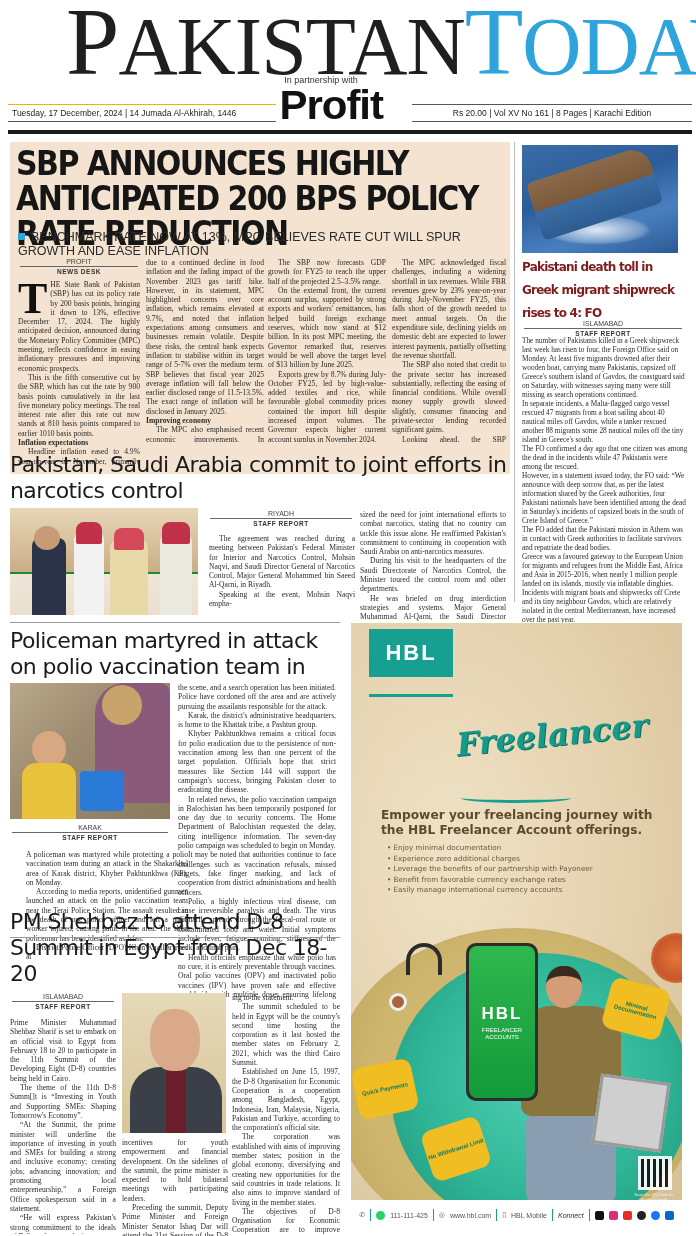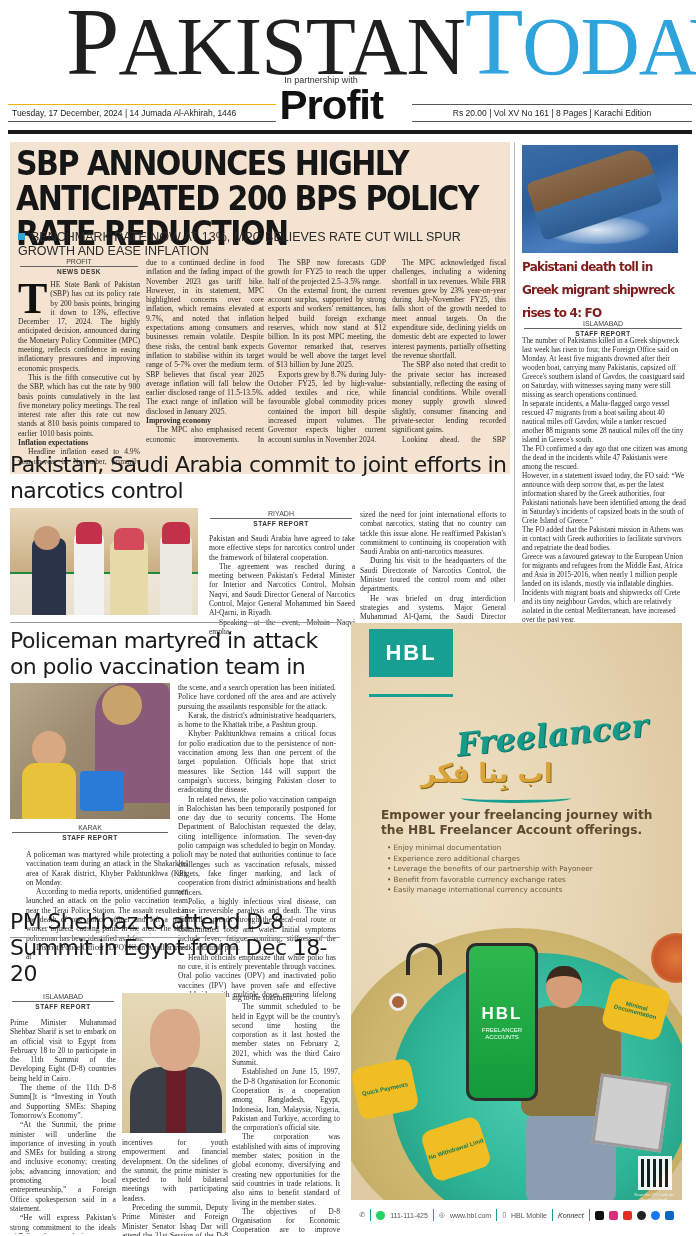--- a/index.html
+++ b/index.html
@@ -161,21 +161,20 @@
   <div class="fig" style="left:100px;top:32px;width:38px;height:76px;background:#e8d9a8"></div>
   <div class="fig" style="left:104px;top:20px;width:30px;height:22px;background:#d44a5a"></div>
   <div class="fig" style="left:150px;top:26px;width:32px;height:82px;background:#ece9e0"></div>
   <div class="fig" style="left:152px;top:14px;width:28px;height:22px;background:#c2314a"></div>
 </div>
 <div class="abs byline saudi-by">
   <div class="loc">RIYADH</div>
   <div class="src">STAFF REPORT</div>
 </div>
 <div class="abs col saudi-c1">
-  <div>Pakistan and Saudi Arabia have agreed to take more effective steps for narcotics control under the framework of bilateral cooperation.</div>
   <div class="ind">The agreement was reached during a meeting between Pakistan's Federal Minister for Interior and Narcotics Control, Mohsin Naqvi, and Saudi Director General of Narcotics Control, Major General Mohammed bin Saeed Al-Qarni, in Riyadh.</div>
   <div class="ind">Speaking at the event, Mohsin Naqvi empha-</div>
 </div>
 <div class="abs col saudi-c2">
   <div>sized the need for joint international efforts to combat narcotics, stating that no country can tackle this issue alone. He reaffirmed Pakistan's commitment to continuing its cooperation with Saudi Arabia on anti-narcotics measures.</div>
   <div class="ind">During his visit to the headquarters of the Saudi Directorate of Narcotics Control, the Minister toured the control room and other departments.</div>
   <div class="ind">He was briefed on drug interdiction strategies and systems. Major General Muhammad Al-Qarni, the Saudi Director General of Anti-Narcotics, offered to provide Pakistan with modern narcotics detection tools.</div>
 </div>
 <div class="abs hrule" style="left:10px;top:622px;width:330px"></div>
 
@@ -225,29 +224,28 @@
   <div class="fig" style="left:28px;top:16px;width:50px;height:62px;background:#d9a98a;border-radius:45%"></div>
 </div>
 <div class="abs col pm-c2">
   <div>incentives for youth empowerment and financial development. On the sidelines of the summit, the prime minister is expected to hold bilateral meetings with participating leaders.</div>
   <div class="ind">Preceding the summit, Deputy Prime Minister and Foreign Minister Senator Ishaq Dar will attend the 21st Session of the D-8 Council of Ministers on December 18, accord-</div>
 </div>
 <div class="abs col pm-c3">
   <div>ing to the statement.</div>
   <div class="ind">The summit scheduled to be held in Egypt will be the country's second time hosting the corporation as it last hosted the member states on February 2, 2021, which was the third Cairo Summit.</div>
   <div class="ind">Established on June 15, 1997, the D-8 Organisation for Economic Cooperation is a cooperation among Bangladesh, Egypt, Indonesia, Iran, Malaysia, Nigeria, Pakistan and Turkiye, according to the corporation's official site.</div>
-  <div class="ind">The corporation was established with aims of improving member states; position in the global economy, diversifying and creating new opportunities for the said countries in trade relations. It also aims to benefit standard of living in the member states.</div>
+  <div class="ind">The corporation was established with aims of improving member states; position in the global economy, diversifying and creating new opportunities for the said countries in trade relations. It also aims to improve standard of living in the member states.</div>
   <div class="ind">The objectives of D-8 Organisation for Economic Cooperation are to improve member states' position in the global economy, diversify and create new opportunities in trade relations, enhance participation in decision-making at international level, and improve standards of living.</div>
 </div>
 
 <div class="abs ad">
   <div class="hbl-box">HBL</div>
   <div class="hbl-line"></div>
   <div class="freelancer">Freelancer</div>
-  <div class="urdu" dir="rtl">اب بِنا فکر</div>
   <div class="swoosh"></div>
   <div class="ad-tag">Empower your freelancing journey with the HBL Freelancer Account offerings.</div>
   <ul class="ad-list">
     <li>Enjoy minimal documentation</li>
     <li>Experience zero additional charges</li>
     <li>Leverage the benefits of our partnership with Payoneer</li>
     <li>Benefit from favorable currency exchange rates</li>
     <li>Easily manage international currency accounts</li>
   </ul>
   <div class="rug"></div>

